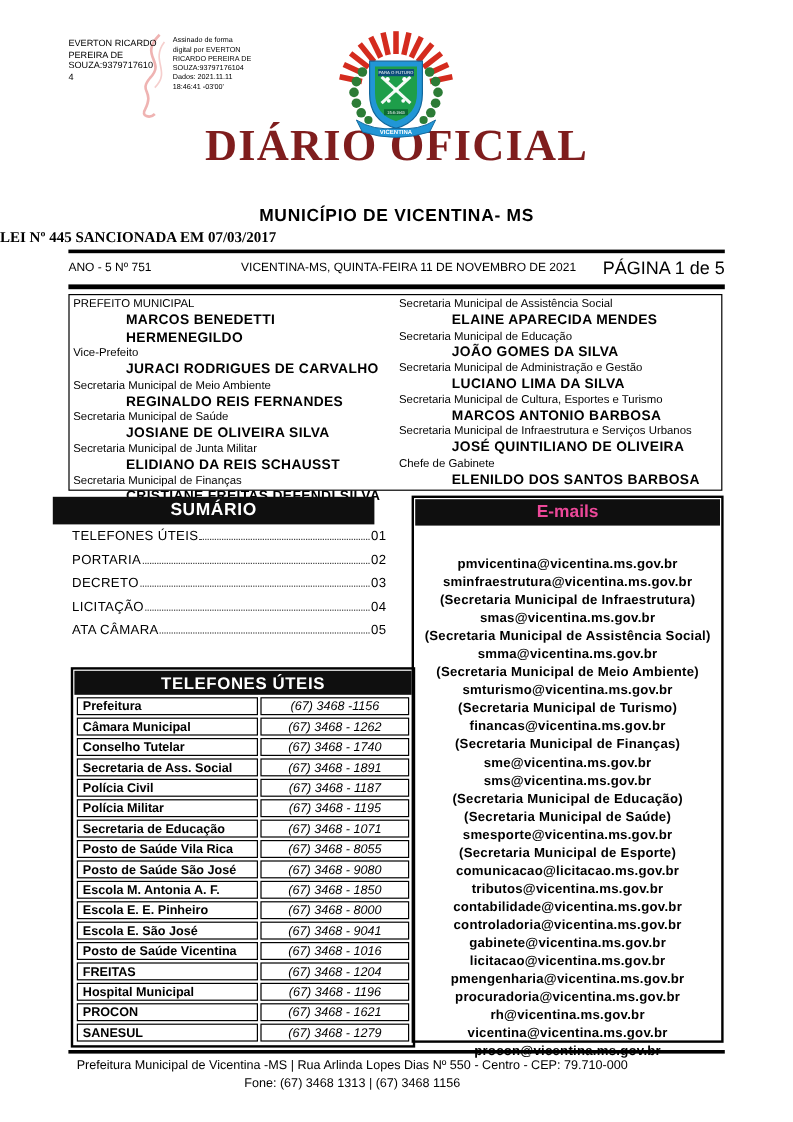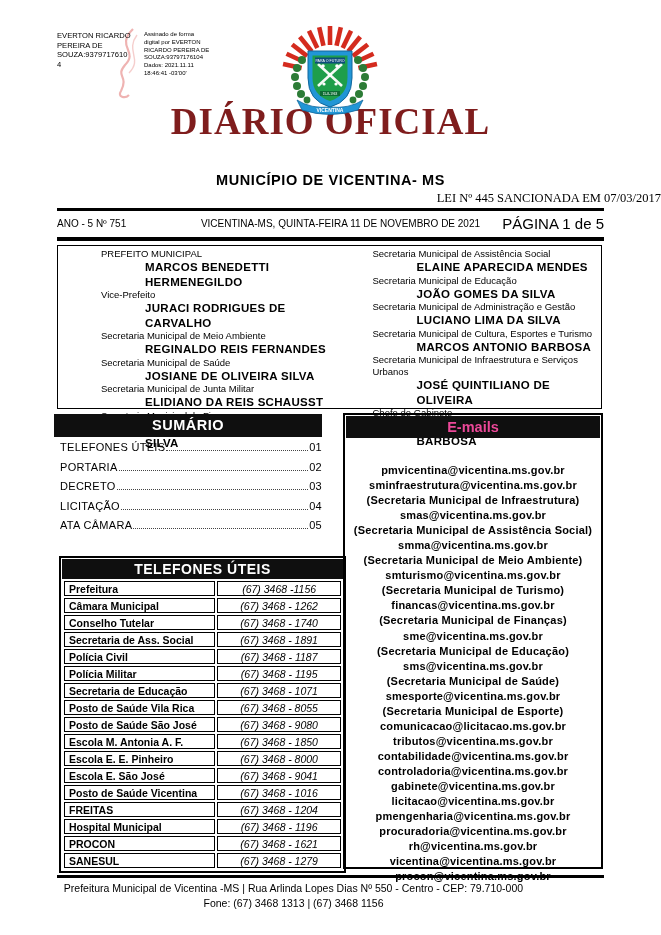--- a/index.html
+++ b/index.html
@@ -12,39 +12,39 @@
   .sig-name{position:relative;z-index:1;width:82px;font-size:7.6px;line-height:9.6px;white-space:pre-line;}
   .sig-details{position:relative;z-index:1;width:70px;font-size:6px;line-height:7.8px;white-space:pre-line;}
 
   
   .arms{position:absolute;left:278px;top:24px;width:104px;height:94px;z-index:3;}
 
   
   .title{position:absolute;left:0;top:100px;width:661px;text-align:center;z-index:2;
          font-family:"Liberation Serif",serif;font-weight:bold;font-size:37px;letter-spacing:1px;color:#7f1d1d;}
   .muni{position:absolute;left:0;top:172px;width:661px;text-align:center;font-weight:bold;font-size:14.5px;letter-spacing:.6px;}
-  .law{position:absolute;left:0;top:191px;width:661px;text-align:right;
-       font-family:"Liberation Serif",serif;font-size:12.5px;}
+  .law{position:absolute;left:0;top:191px;width:661px;text-align:left;
+       font-family:"Liberation Serif",serif;font-size:12.5px;font-weight:bold;}
 
   .rule1{position:absolute;left:57px;top:208px;width:547px;height:3px;background:#000;}
   .inforow{position:absolute;left:57px;top:212px;width:547px;height:23px;display:flex;align-items:center;}
   .edition{width:130px;font-size:10px;}
   .dateline{flex:1;text-align:center;font-size:10px;}
   .pagenum{width:110px;text-align:right;font-size:15px;}
   .rule2{position:absolute;left:57px;top:237px;width:547px;height:4px;background:#000;}
 
   
   .offbox{position:absolute;left:57px;top:245px;width:545px;height:164px;border:1px solid #000;
           display:flex;padding-top:2px;box-sizing:border-box;}
-  .offcol{width:50%;padding-left:3px;box-sizing:border-box;margin-left:40px;}
+  .offcol{width:50%;padding-left:3px;box-sizing:border-box;}
   .off-role{font-size:9.5px;line-height:12px;}
   .off-name{font-size:11.5px;line-height:14.5px;font-weight:bold;letter-spacing:.3px;padding-left:44px;}
 
   
-  .sumbar{position:absolute;left:54px;top:414px;width:268px;height:23px;background:#0f0f0f;color:#fff;
+  .sumbar{position:absolute;left:44px;top:414px;width:268px;height:23px;background:#0f0f0f;color:#fff;
           font-weight:bold;font-size:14.5px;letter-spacing:.5px;text-align:center;line-height:23px;}
   .sumlist{position:absolute;left:60px;top:441px;width:262px;}
   .sum-item{display:flex;align-items:baseline;height:19.6px;font-size:11px;letter-spacing:.3px;}
   .sum-dots{flex:1;border-bottom:1.6px dotted #444;margin:0 1px 3px 1px;}
 
   .telbox{position:absolute;left:59px;top:556px;width:287px;border:2px solid #000;box-sizing:border-box;padding:1px;}
   .telbar{background:#0f0f0f;color:#fff;font-weight:bold;font-size:14px;letter-spacing:.5px;
           text-align:center;line-height:20px;height:20px;}
   table.tel{width:100%;border-collapse:separate;border-spacing:2px;}
   table.tel td{border:1px solid #000;font-size:10.5px;padding:0 4px;height:13px;}
@@ -317,22 +317,22 @@
       <div class="email-line">(Secretaria Municipal de Infraestrutura)</div>
       <div class="email-line">smas@vicentina.ms.gov.br</div>
       <div class="email-line">(Secretaria Municipal de Assistência Social)</div>
       <div class="email-line">smma@vicentina.ms.gov.br</div>
       <div class="email-line">(Secretaria Municipal de Meio Ambiente)</div>
       <div class="email-line">smturismo@vicentina.ms.gov.br</div>
       <div class="email-line">(Secretaria Municipal de Turismo)</div>
       <div class="email-line">financas@vicentina.ms.gov.br</div>
       <div class="email-line">(Secretaria Municipal de Finanças)</div>
       <div class="email-line">sme@vicentina.ms.gov.br</div>
+      <div class="email-line">sms@vicentina.ms.gov.br</div>
       <div class="email-line">(Secretaria Municipal de Educação)</div>
-      <div class="email-line">sms@vicentina.ms.gov.br</div>
       <div class="email-line">(Secretaria Municipal de Saúde)</div>
       <div class="email-line">smesporte@vicentina.ms.gov.br</div>
       <div class="email-line">(Secretaria Municipal de Esporte)</div>
       <div class="email-line">comunicacao@licitacao.ms.gov.br</div>
       <div class="email-line">tributos@vicentina.ms.gov.br</div>
       <div class="email-line">contabilidade@vicentina.ms.gov.br</div>
       <div class="email-line">controladoria@vicentina.ms.gov.br</div>
       <div class="email-line">gabinete@vicentina.ms.gov.br</div>
       <div class="email-line">licitacao@vicentina.ms.gov.br</div>
       <div class="email-line">pmengenharia@vicentina.ms.gov.br</div>

